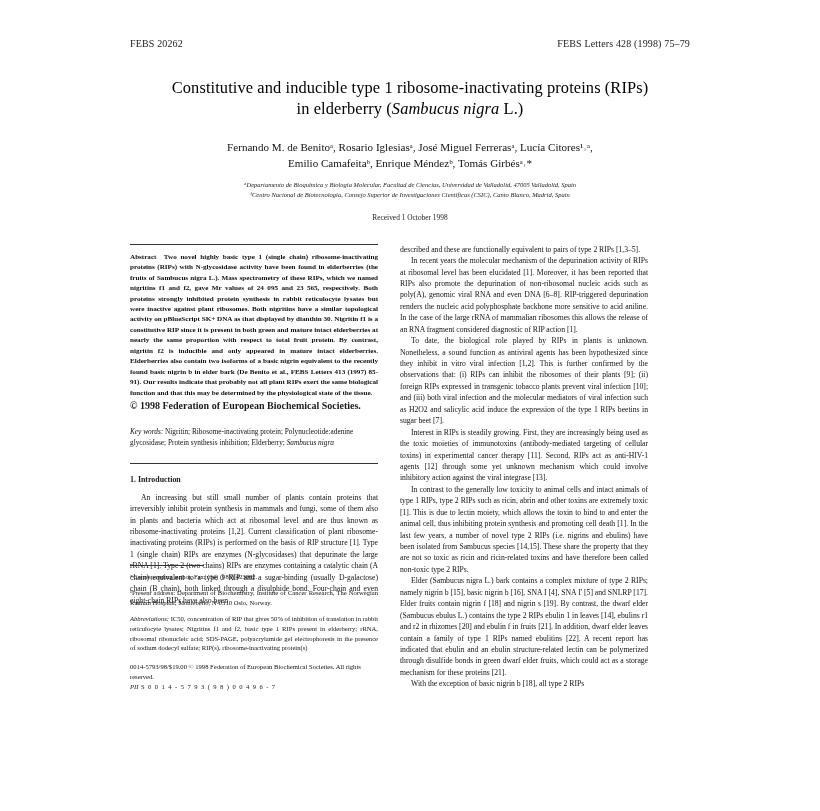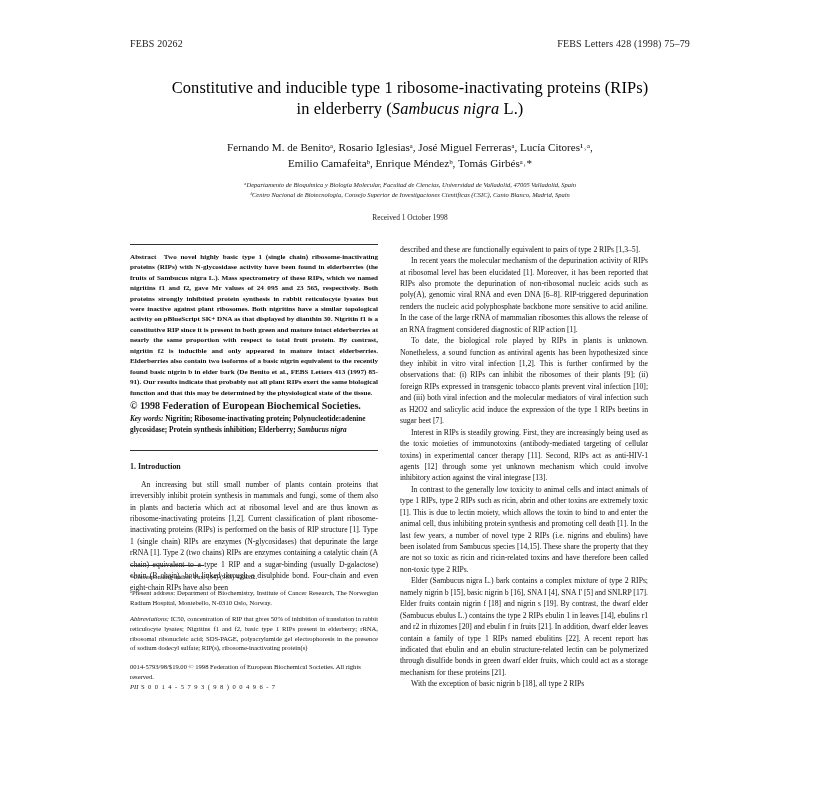--- a/index.html
+++ b/index.html
@@ -102,24 +102,23 @@
     font-size: 10px;
     line-height: 1.465;
     font-weight: bold;
     margin-top: 1px;
     text-align: justify;
   }
 
   .keywords {
     font-size: 7.3px;
     line-height: 1.5;
-    margin-top: 0;
+    margin-top: 13px;
     text-align: left;
     color: #111;
-    font-weight: bold;
   }
   .keywords .kw-label { font-style: italic; }
   .keywords .ital { font-style: italic; }
 
   .sect-rule {
     border-top: 1px solid #333;
     margin: 14px 0 11px 0;
   }
 
   .sect-head {

